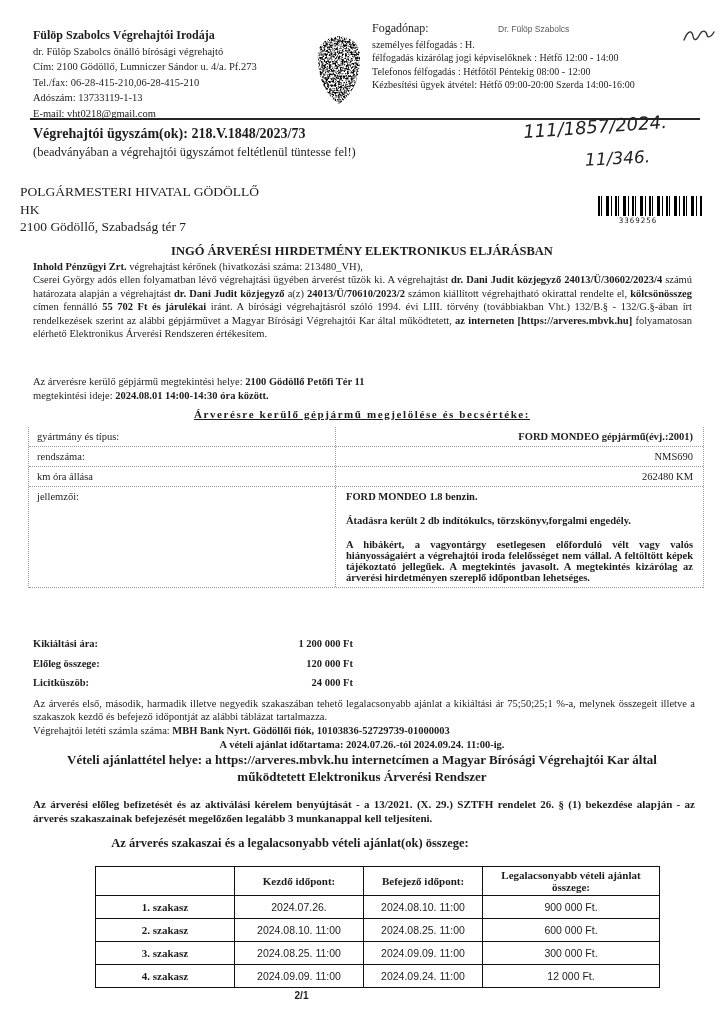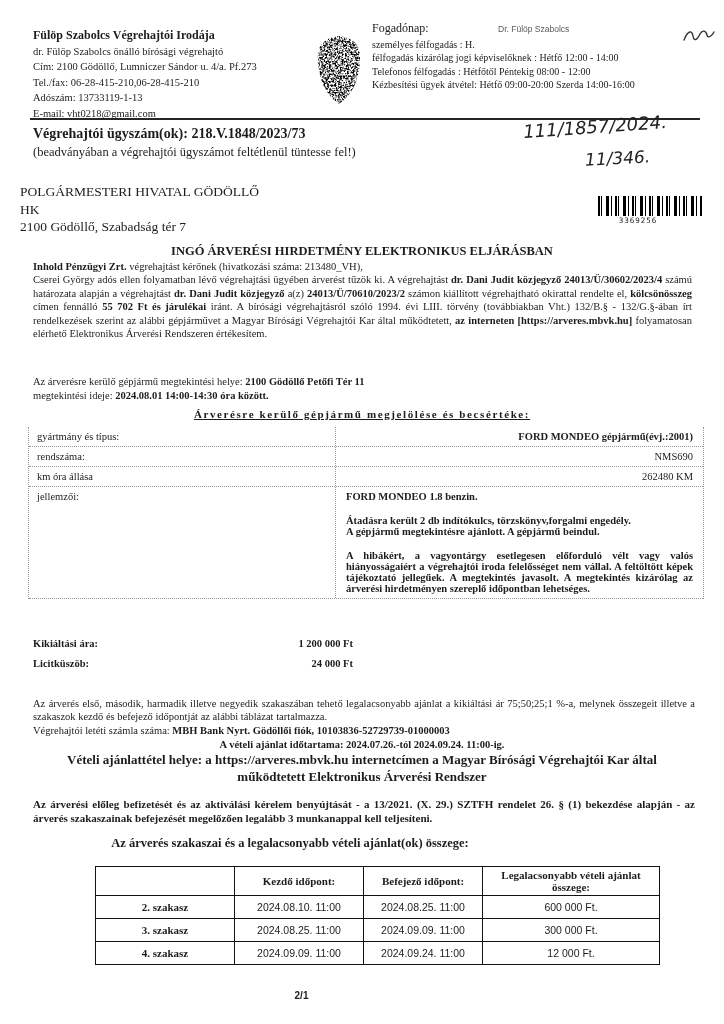--- a/index.html
+++ b/index.html
@@ -162,33 +162,36 @@
     <div class="vrow">
       <div class="vlabel">km óra állása</div>
       <div class="vvalue r">262480 KM</div>
     </div>
     <div class="vrow">
       <div class="vlabel">jellemzői:</div>
       <div class="vvalue chars b">
         <p>FORD MONDEO 1.8 benzin.</p>
         <div class="gap"></div>
         <p>Átadásra került 2 db indítókulcs, törzskönyv,forgalmi engedély.</p>
-        <p>A gépjármű megtekintésre ajánlott. A gépjármű beindul.</p>
         <div class="gap"></div>
         <p class="j">A hibákért, a vagyontárgy esetlegesen előforduló vélt vagy valós hiányosságaiért a végrehajtói iroda felelősséget nem vállal. A feltöltött képek tájékoztató jellegűek. A megtekintés javasolt. A megtekintés kizárólag az árverési hirdetményen szereplő időpontban lehetséges.</p>
       </div>
     </div>
   </div>
 
   <div class="abs prices b">
     <div class="price-row">
       <div class="price-label">Kikiáltási ára:</div>
       <div class="price-value">1 200 000 Ft</div>
     </div>
     <div class="price-row">
+      <div class="price-label">Előleg összege:</div>
+      <div class="price-value">120 000 Ft</div>
+    </div>
+    <div class="price-row">
       <div class="price-label">Licitküszöb:</div>
       <div class="price-value">24 000 Ft</div>
     </div>
   </div>
 
   <div class="abs stages-note j">Az árverés első, második, harmadik illetve negyedik szakaszában tehető legalacsonyabb ajánlat a kikiáltási ár 75;50;25;1 %-a, melynek összegeit illetve a szakaszok kezdő és befejező időpontját az alábbi táblázat tartalmazza.</div>
 
   <div class="abs account">
     <span>Végrehajtói letéti számla száma: </span><span class="b">MBH Bank Nyrt. Gödöllői fiók, 10103836-52729739-01000003</span>
   </div>
@@ -200,20 +203,26 @@
 
   <table class="abs stable">
     <tbody>
       <tr>
         <th class="c0"></th>
         <th class="c1">Kezdő időpont:</th>
         <th class="c2">Befejező időpont:</th>
         <th class="c3">Legalacsonyabb vételi ajánlat összege:</th>
       </tr>
       <tr>
+        <td class="stage">1. szakasz</td>
+        <td>2024.07.26.</td>
+        <td>2024.08.10. 11:00</td>
+        <td>900 000 Ft.</td>
+      </tr>
+      <tr>
         <td class="stage">2. szakasz</td>
         <td>2024.08.10. 11:00</td>
         <td>2024.08.25. 11:00</td>
         <td>600 000 Ft.</td>
       </tr>
       <tr>
         <td class="stage">3. szakasz</td>
         <td>2024.08.25. 11:00</td>
         <td>2024.09.09. 11:00</td>
         <td>300 000 Ft.</td>

